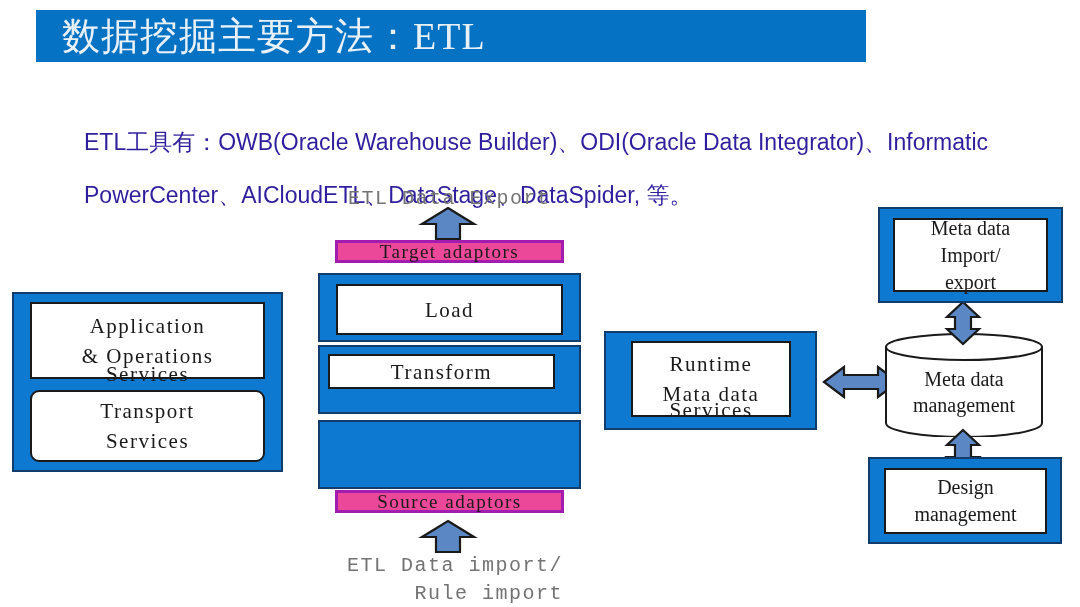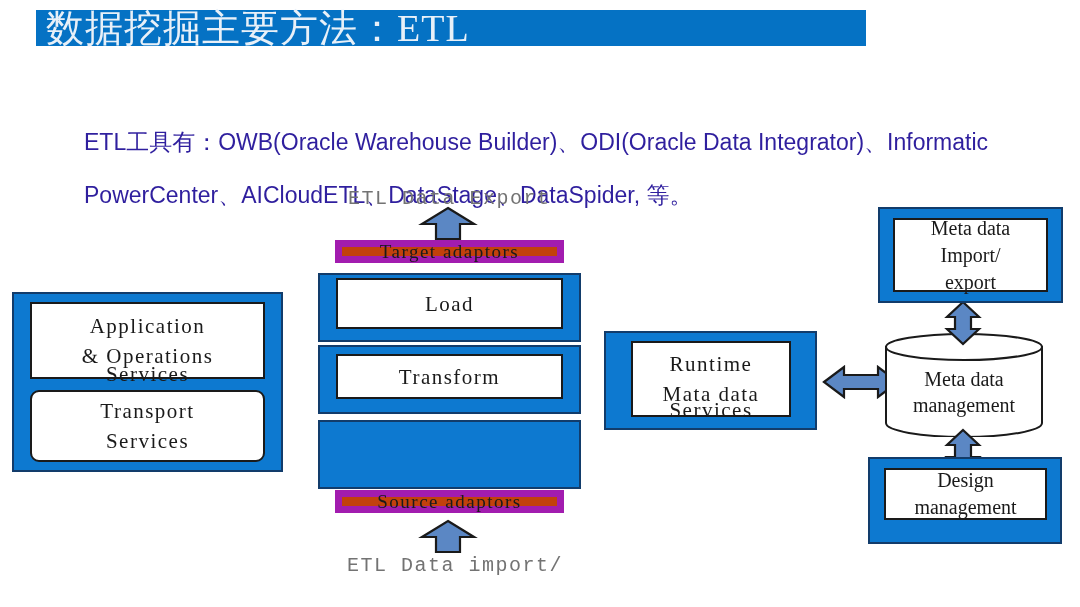--- a/index.html
+++ b/index.html
@@ -21,26 +21,26 @@
     height: 607px;
     background: #ffffff;
   }
 
   
   .title-bar {
     position: absolute;
     left: 36px;
     top: 10px;
     width: 830px;
-    height: 36px;
+    height: 52px;
     background: #0572c4;
     display: flex;
     align-items: center;
     box-sizing: border-box;
-    padding-left: 10px;
+    padding-left: 26px;
   }
   .title-bar .title-text {
     color: #e8f0f8;
     font-family: "Liberation Serif", serif;
     font-size: 38px;
     line-height: 40px;
     letter-spacing: 1px;
     white-space: nowrap;
   }
 
@@ -92,22 +92,22 @@
     background: #ffffff;
     border: 2px solid #1a1a1a;
     box-sizing: border-box;
     display: flex;
     flex-direction: column;
     align-items: center;
     justify-content: center;
   }
   .plain-box {
     position: absolute;
-    background: #c2410c;
-    border: 7px solid #a21caf;
+    background: #ec4899;
+    border: 3px solid #a21caf;
     box-sizing: border-box;
     display: flex;
     align-items: center;
     justify-content: center;
   }
   .serif-label {
     font-family: "Liberation Serif", serif;
     font-size: 21px;
     color: #1a1a1a;
     letter-spacing: 1.5px;
@@ -168,40 +168,41 @@
 
   <svg class="arrow-svg" style="left:418px; top:206px;" width="60" height="34" viewBox="0 0 60 34">
     <polygon points="30,2 56,18 42,18 42,33 18,33 18,18 4,18" fill="#5b87c4" stroke="#1a1a1a" stroke-width="2.2" stroke-linejoin="miter"></polygon>
   </svg>
 
   <div class="plain-box" style="left:335px; top:240px; width:229px; height:23px;">
     <span class="serif-label small">Target adaptors</span>
   </div>
 
   <div class="blue-frame" style="left:318px; top:273px; width:263px; height:69px;"></div>
-  <div class="white-box" style="left:336px; top:278px; width:227px; height:51px;">
+  <div class="white-box" style="left:336px; top:284px; width:227px; height:51px;">
     <span class="serif-label">Load</span>
   </div>
 
   <div class="blue-frame" style="left:318px; top:345px; width:263px; height:69px;"></div>
-  <div class="white-box" style="left:336px; top:354px; width:227px; height:45px;">
+  <div class="white-box" style="left:328px; top:354px; width:227px; height:35px;">
     <span class="serif-label">Transform</span>
   </div>
 
   <div class="blue-frame" style="left:318px; top:420px; width:263px; height:69px;"></div>
 
   <div class="plain-box" style="left:335px; top:490px; width:229px; height:23px;">
     <span class="serif-label small">Source adaptors</span>
   </div>
 
   <svg class="arrow-svg" style="left:418px; top:519px;" width="60" height="34" viewBox="0 0 60 34">
     <polygon points="30,2 56,18 42,18 42,33 18,33 18,18 4,18" fill="#5b87c4" stroke="#1a1a1a" stroke-width="2.2" stroke-linejoin="miter"></polygon>
   </svg>
 
   <div class="free-text" style="left:333px; top:552px; width:230px;">ETL Data import/</div>
+  <div class="free-text" style="left:333px; top:580px; width:230px;">Rule import</div>
 
   <div class="blue-frame" style="left:12px; top:292px; width:271px; height:180px;"></div>
 
   <div class="white-box" style="left:30px; top:302px; width:235px; height:77px;">
     <span class="serif-label">Application</span>
     <span class="serif-label">&amp; Operations</span>
   </div>
 
   <div class="overflow-text" style="left:30px; top:362px; width:235px;">Services</div>
 
@@ -237,18 +238,18 @@
   </svg>
 
   <div class="blue-frame" style="left:878px; top:207px; width:185px; height:96px;"></div>
   <div class="white-box" style="left:893px; top:218px; width:155px; height:74px;">
     <span class="sans-label">Meta data</span>
     <span class="sans-label">Import/</span>
     <span class="sans-label">export</span>
   </div>
 
   <div class="blue-frame" style="left:868px; top:457px; width:194px; height:87px;"></div>
-  <div class="white-box" style="left:884px; top:468px; width:163px; height:52px;">
+  <div class="white-box" style="left:884px; top:468px; width:163px; height:66px;">
     <span class="sans-label">Design</span>
     <span class="sans-label">management</span>
   </div>
 
 </div>
 
 </body></html>

